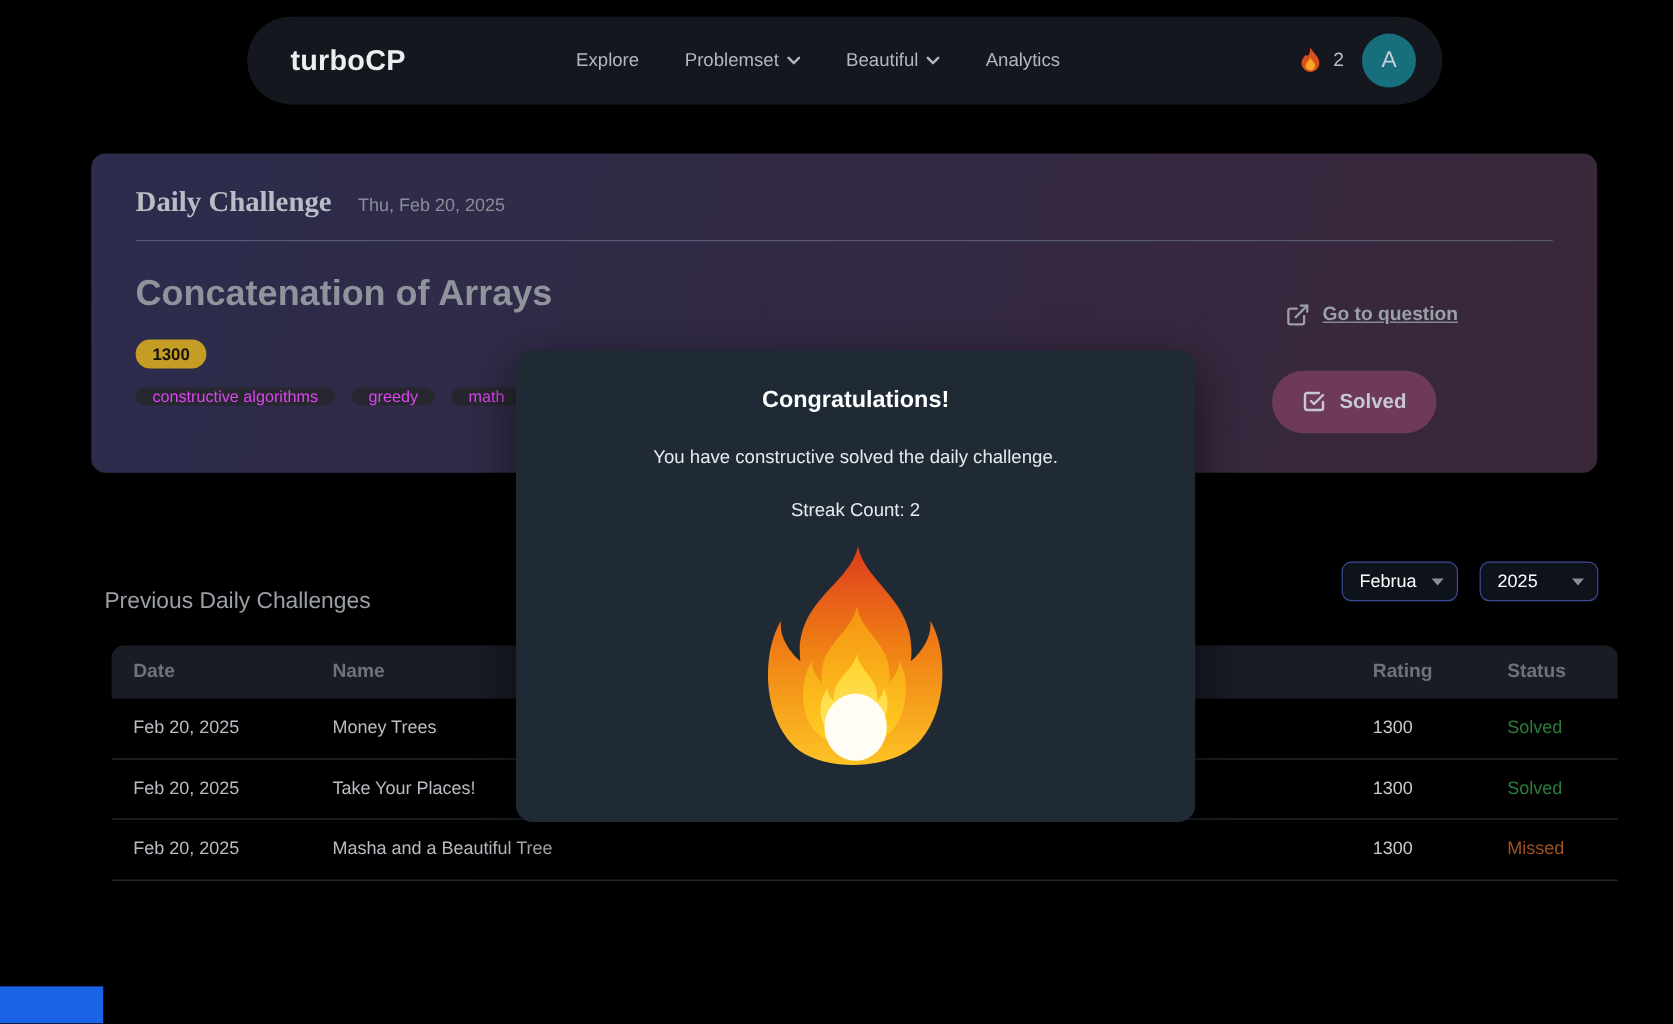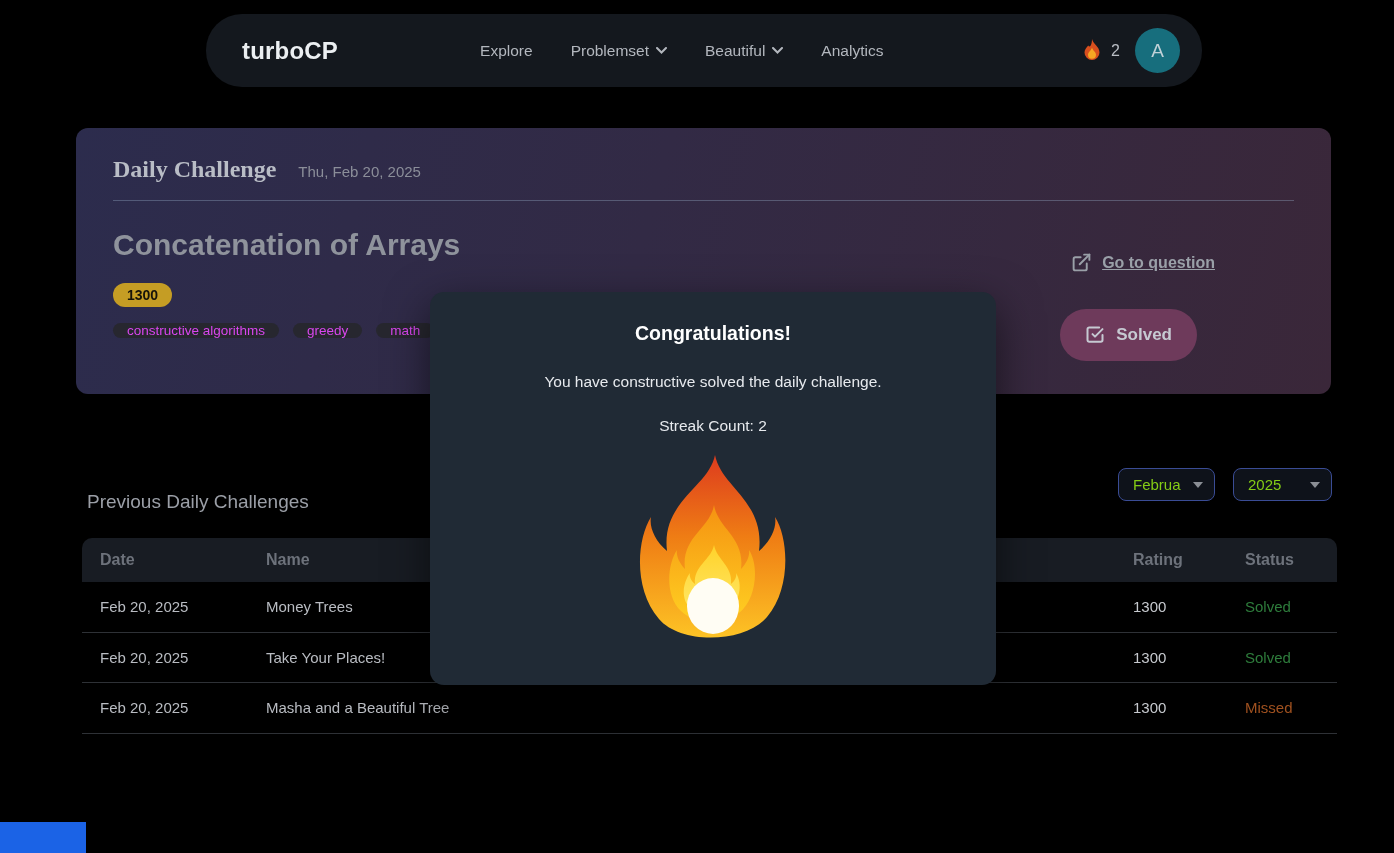--- a/index.html
+++ b/index.html
@@ -51,31 +51,31 @@
   .solved-btn{
     position:absolute;top:181px;right:134px;height:52px;padding:0 25px;border:none;
     border-radius:26px;background:#6e3a5b;color:#c6c9d2;font-size:17px;font-weight:700;
     display:flex;align-items:center;gap:11px;cursor:pointer;font-family:inherit;
   }
 
   
   .section-heading{position:absolute;left:87px;top:472px;color:#9b9fa7;font-size:19px;font-weight:500;}
   .select{
     position:absolute;top:468px;height:33px;background:#0e121a;border:1.5px solid #3a4c95;
-    border-radius:8px;color:#84cc16;font-size:15px;display:flex;align-items:center;
+    border-radius:8px;color:#ffffff;font-size:15px;display:flex;align-items:center;
     justify-content:space-between;box-sizing:border-box;padding:0 11px 0 14px;cursor:pointer;
   }
   .select-month{left:1118px;width:97px;}
   .select-year{left:1233px;width:99px;}
   .tri-down{
     width:0;height:0;border-left:5px solid transparent;border-right:5px solid transparent;
     border-top:6px solid #8a8e95;margin-left:8px;
   }
 
-  .table{position:absolute;left:82px;top:538px;width:1255px;}
+  .table{position:absolute;left:93px;top:538px;width:1255px;}
   .thead,.trow{display:grid;grid-template-columns:184px 867px 112px 92px;align-items:center;}
   .thead{
     height:44px;background:#181c23;border-radius:10px 10px 0 0;
     color:#6d727b;font-weight:700;font-size:16px;
   }
   .thead .c1,.trow .c1{padding-left:18px;}
   .trow{height:49.6px;font-size:15px;color:#b9bcc2;border-bottom:1px solid #2e3136;}
   .cell-rating{color:#c7cacf;}
   .status-solved{color:#2e7d3c;}
   .status-missed{color:#a0511f;}

